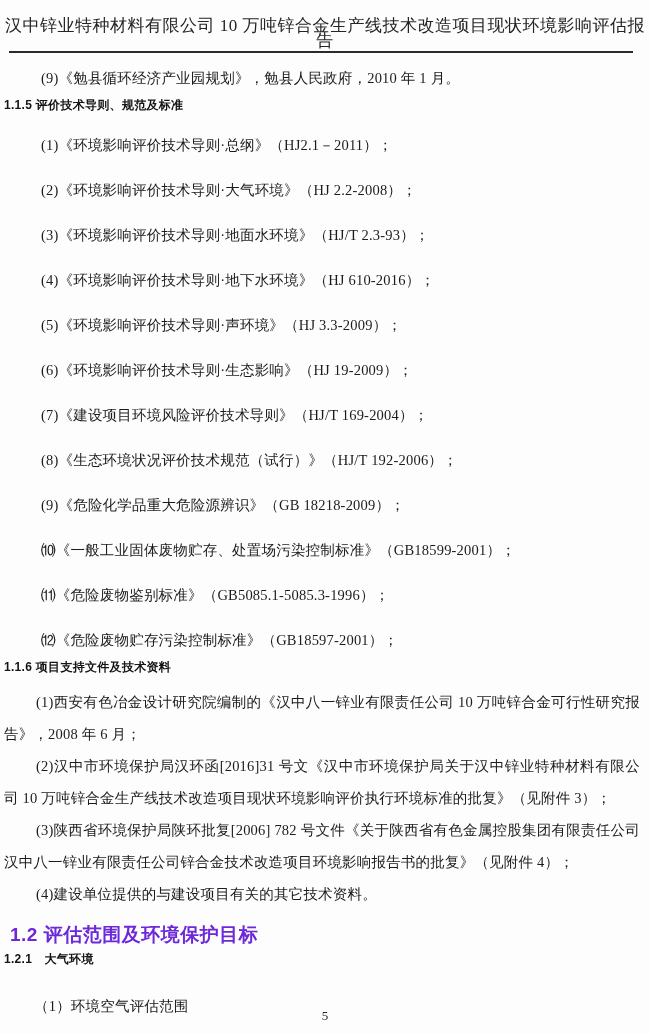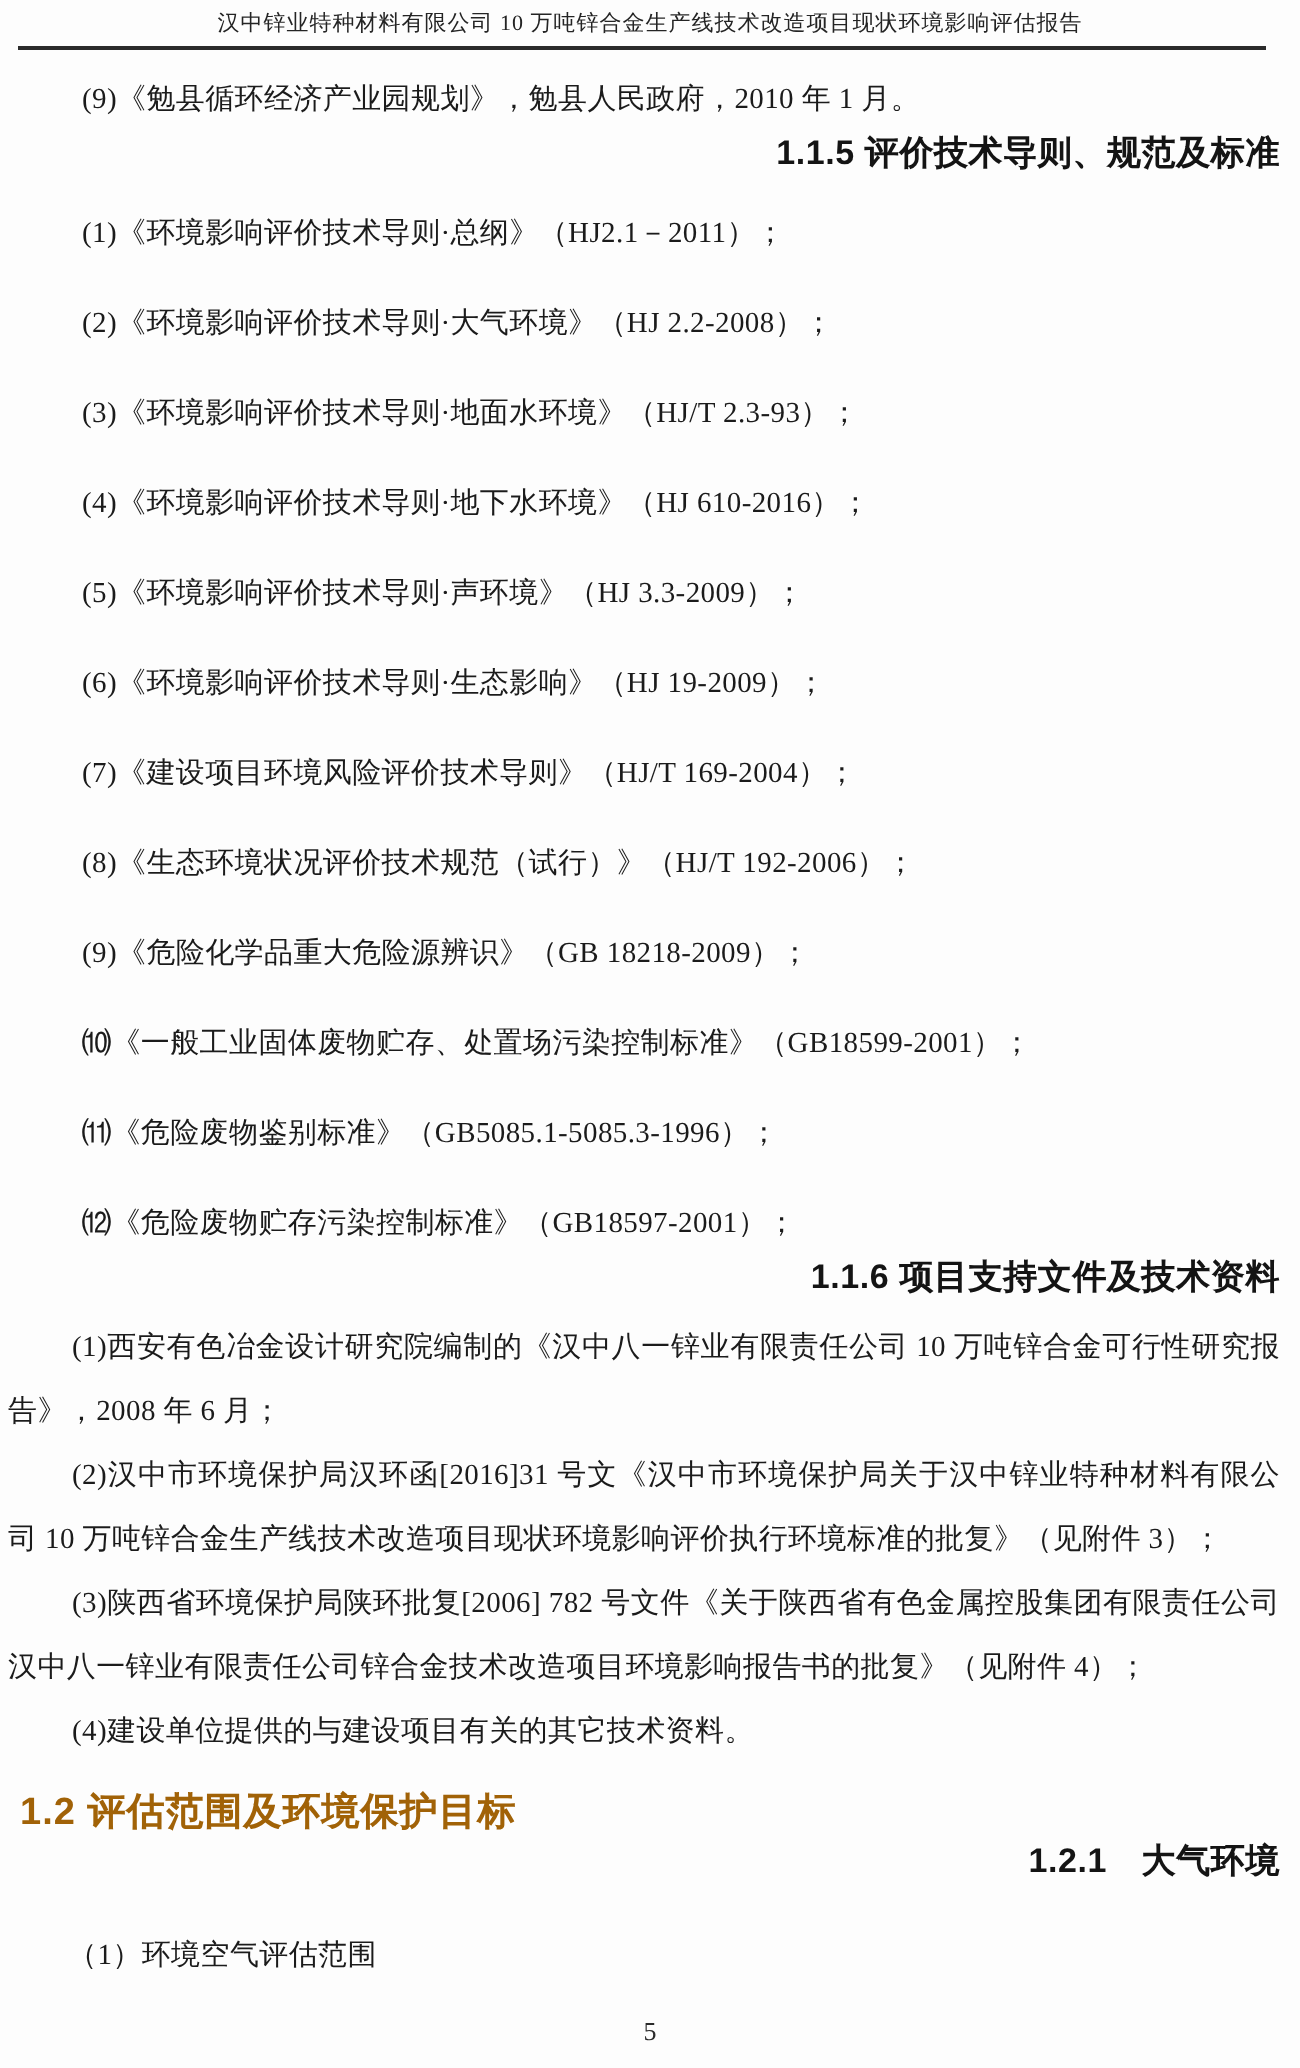--- a/index.html
+++ b/index.html
@@ -10,23 +10,23 @@
   .page {
     position: relative;
     width: 650px;
     height: 1034px;
     background: #fdfdfd;
     overflow: hidden;
     color: #1b1b1b;
     font-family: "Liberation Serif", "DejaVu Serif", serif;
   }
   .doc-header {
-    padding-top: 5px;
+    padding-top: 18px;
     text-align: center;
-    font-size: 11px;
+    font-size: 17px;
     line-height: 15px;
     color: #242424;
     letter-spacing: 0.5px;
   }
   .header-rule {
     height: 0;
     border-bottom: 2px solid #2b2b2b;
     margin: 3px 17px 0 9px;
   }
   .content {
@@ -53,36 +53,35 @@
   }
   .para {
     text-indent: 32px;
   }
   .para-block {
     margin-top: 8px;
   }
   h3.sec-heading {
     margin: 0;
     font-family: "Liberation Sans", "DejaVu Sans", sans-serif;
-    font-size: 17px;
+    font-size: 12px;
     font-weight: bold;
     line-height: 22px;
     color: #141414;
     letter-spacing: 0.3px;
-    text-align: right;
   }
   .h-115 { margin-top: 20px; margin-left: 2px; }
   .h-116 { margin-top: 16px; margin-left: 2px; }
   h2.chapter-heading {
     margin: 12px 0 0 6px;
     font-family: "Liberation Sans", "DejaVu Sans", sans-serif;
     font-size: 19px;
     font-weight: bold;
     line-height: 26px;
-    color: #a16207;
+    color: #6d28d9;
     letter-spacing: 0.5px;
   }
   .h-121 { margin-top: 28px; margin-left: 4px; }
   .sub-item {
     margin-top: 20px;
     text-indent: 30px;
   }
   .page-number {
     position: absolute;
     top: 1008px;

